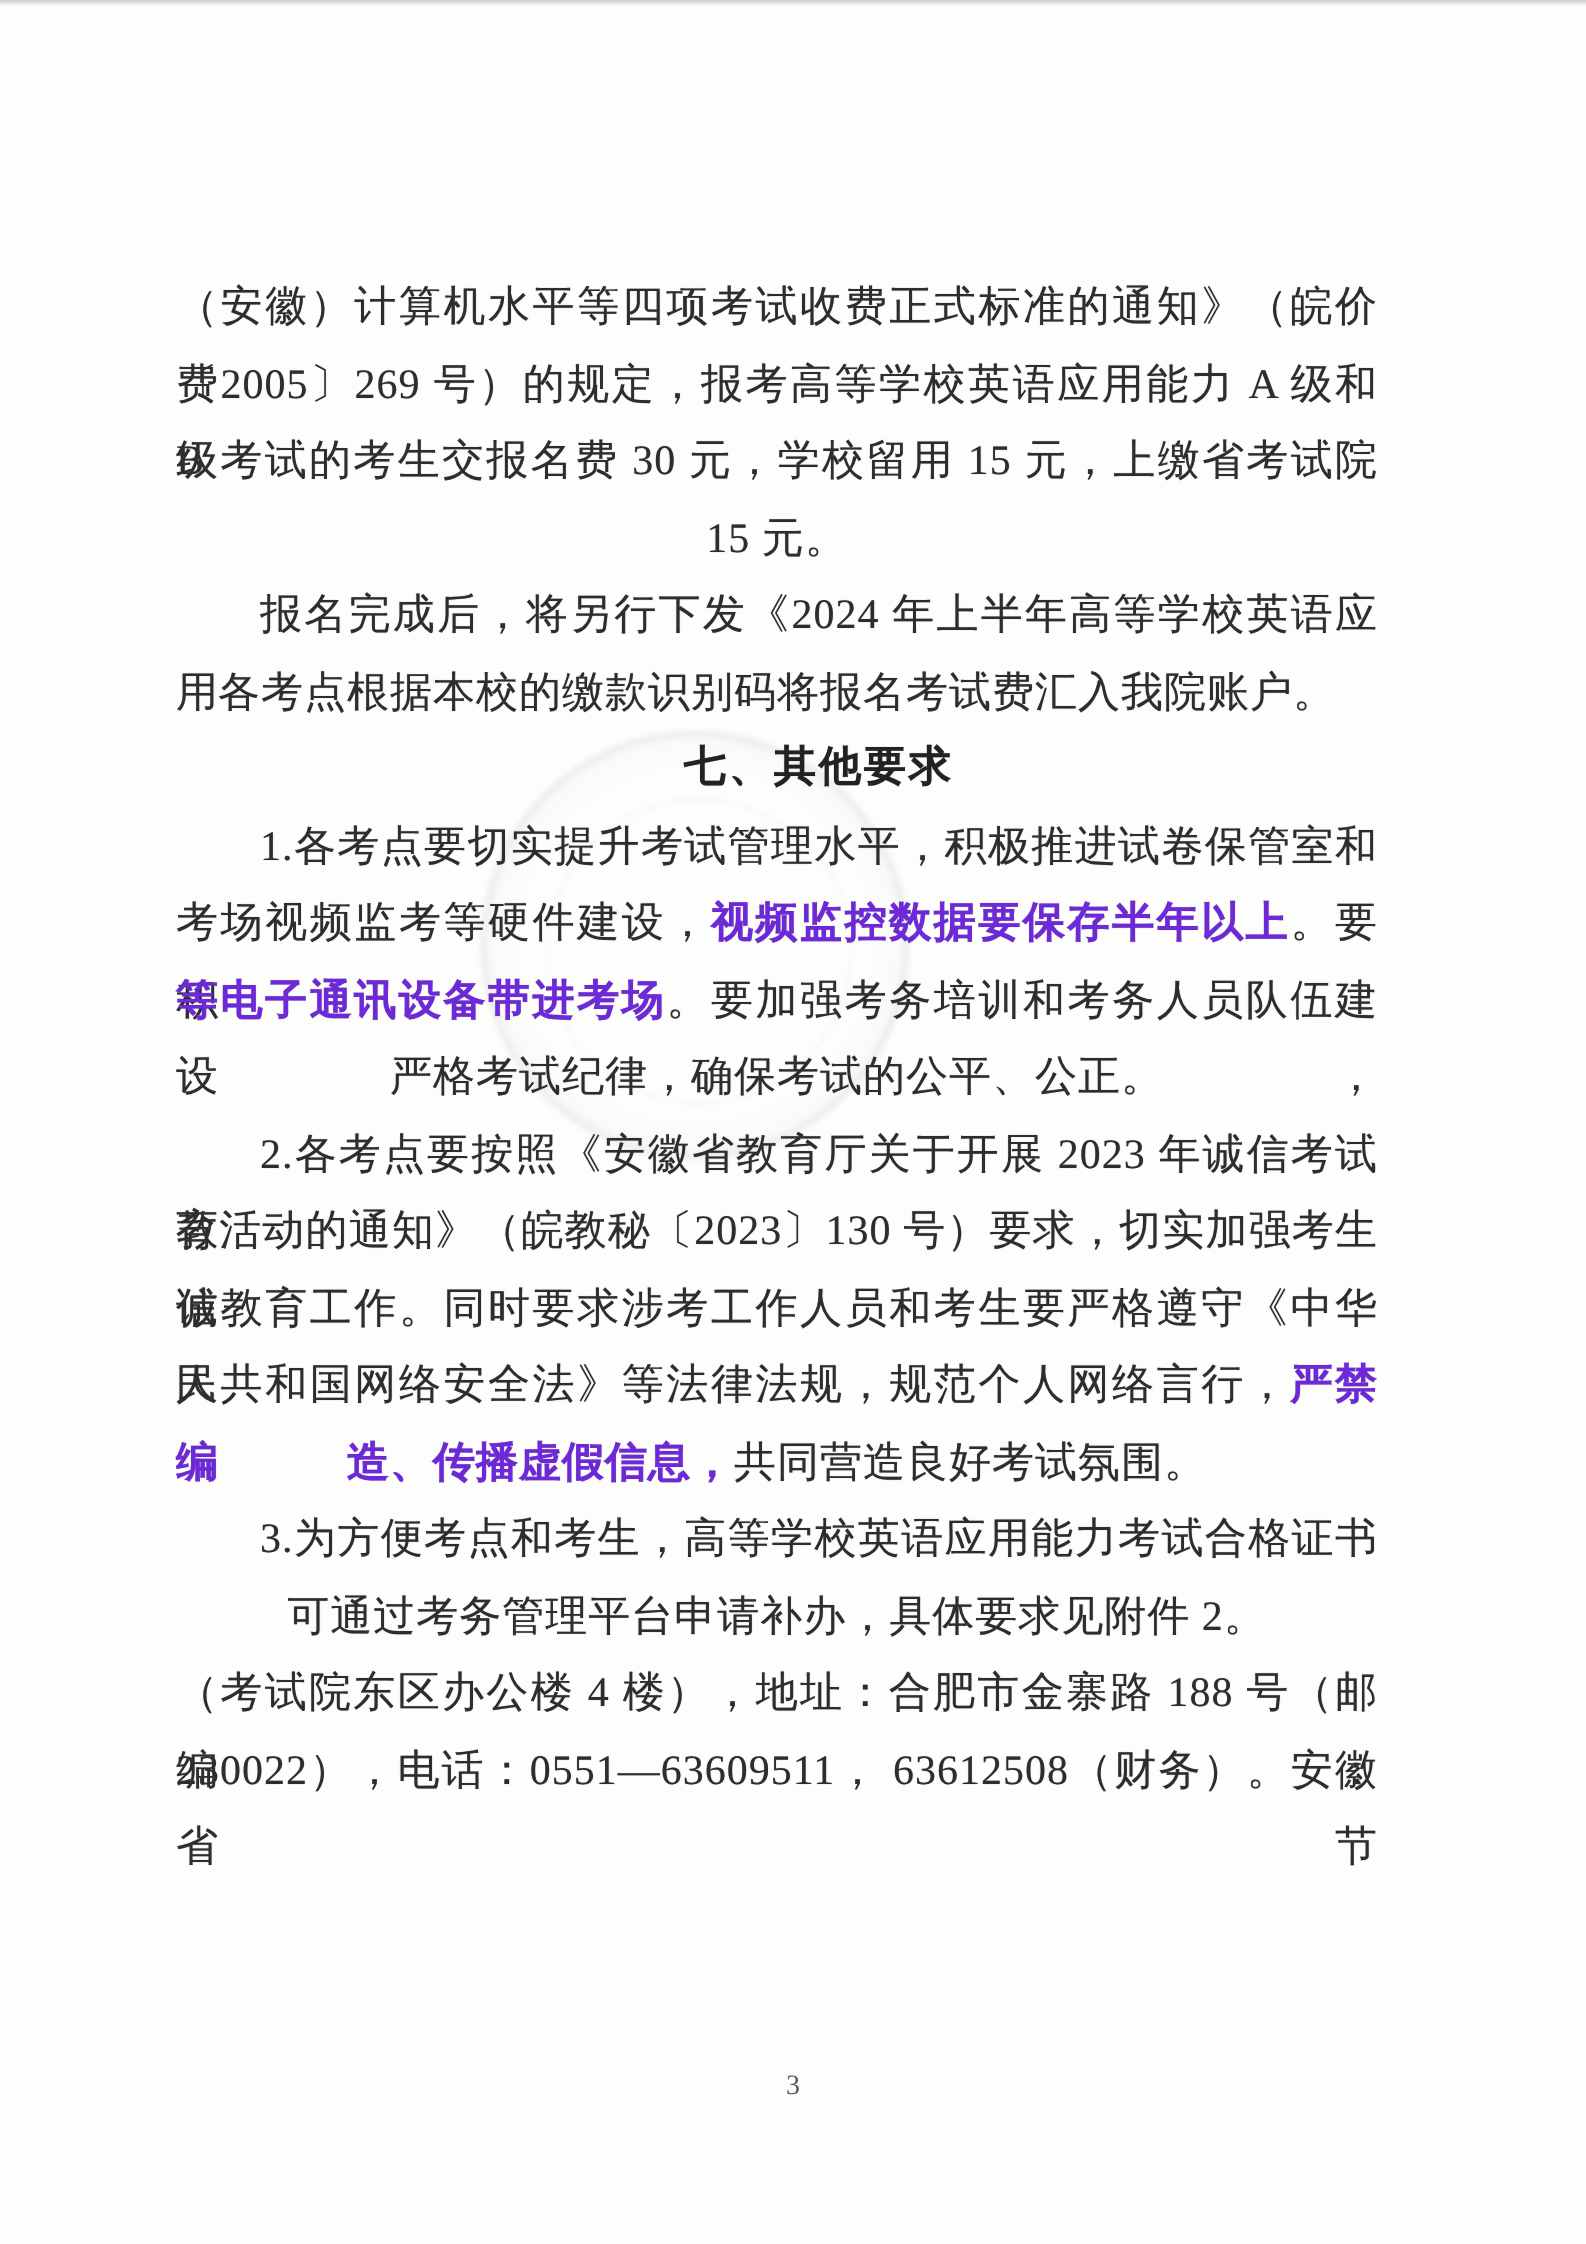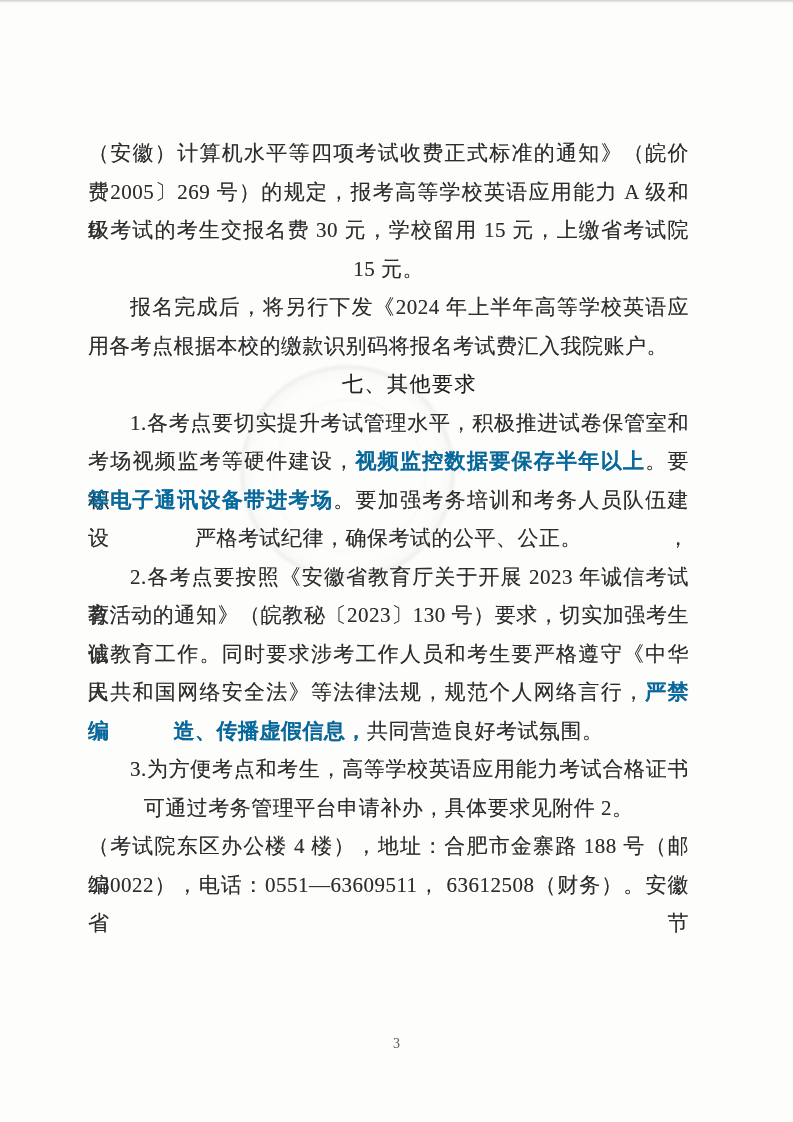--- a/index.html
+++ b/index.html
@@ -63,27 +63,27 @@
   }
   .line.justify {
     text-align: justify;
     text-align-last: justify;
   }
   .line.indent {
     text-indent: 42px;
   }
   .line.heading {
     font-family: "Liberation Sans", "DejaVu Sans", sans-serif;
-    font-weight: 400;
+    font-weight: 700;
     color: #222222;
     letter-spacing: 1.5px;
   }
   .seg-bold {
     font-weight: 700;
-    color: #0369a1;
+    color: #6d28d9;
   }
 
   .page-number {
     position: absolute;
     left: 0; top: 1036px;
     width: 100%;
     text-align: center;
     font-size: 14px;
     color: #595959;
     font-family: "Liberation Serif", "DejaVu Serif", serif;

